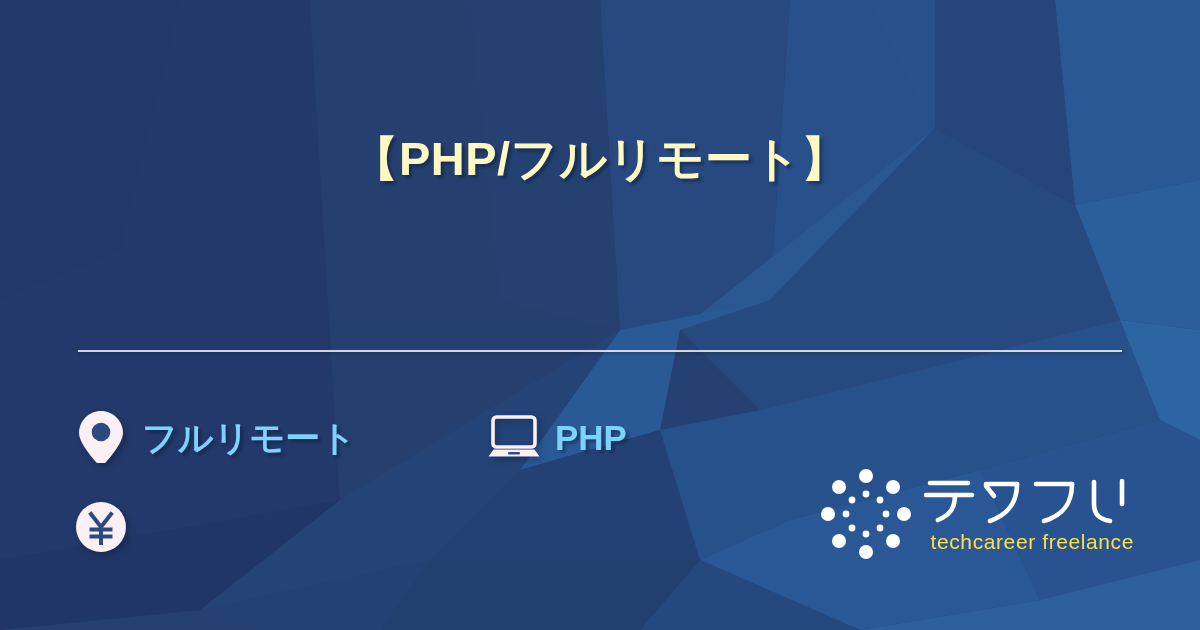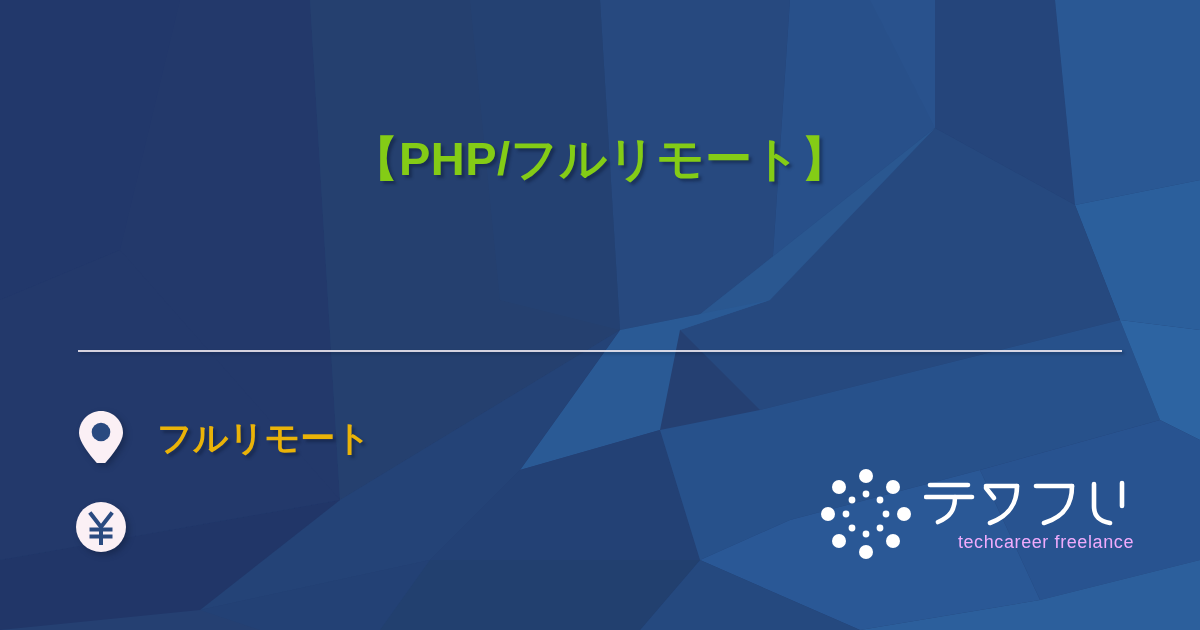--- a/index.html
+++ b/index.html
@@ -30,21 +30,21 @@
 
   
   .title-block {
     position: absolute;
     top: 122px;
     left: 0;
     width: 1200px;
     text-align: center;
   }
   .title-line {
-    color: #84cc16;
+    color: #fef9c3;
     font-weight: 700;
     font-size: 47px;
     line-height: 74px;
     letter-spacing: 0.5px;
     text-shadow: 3px 3px 3px rgba(10, 22, 48, 0.42);
     white-space: nowrap;
   }
 
   
   .divider {
@@ -77,25 +77,25 @@
   .icon-wrap {
     width: 58px;
     height: 58px;
     display: flex;
     align-items: center;
     justify-content: center;
     flex: none;
     filter: drop-shadow(3px 3px 3px rgba(10, 22, 48, 0.4));
   }
   .info-text {
-    color: #eab308;
+    color: #7dd3fc;
     font-weight: 700;
     font-size: 35px;
     line-height: 1;
-    margin-left: 27px;
+    margin-left: 12px;
     white-space: nowrap;
     text-shadow: 3px 3px 3px rgba(10, 22, 48, 0.4);
   }
 
   
   .logo {
     position: absolute;
     left: 818px;
     top: 466px;
     width: 320px;
@@ -111,22 +111,22 @@
   .logo-words {
     margin-left: 10px;
     display: flex;
     flex-direction: column;
     justify-content: center;
   }
   .logo-jp {
     height: 50px;
   }
   .logo-en {
-    color: #f0abfc;
-    font-size: 18px;
+    color: #fde047;
+    font-size: 21px;
     letter-spacing: 0.6px;
     text-align: right;
     margin-top: 6px;
     white-space: nowrap;
   }
 </style>
 </head>
 <body>
 
 <div id="card">
@@ -176,20 +176,30 @@
         <div class="info-cell cell-a">
           <span class="icon-wrap">
             <svg width="44" height="52" viewBox="0 0 44 52">
               <path d="M22 0C9.85 0 0 9.85 0 22c0 9.2 12.1 23.9 19.1 31.4a4 4 0 0 0 5.8 0C31.9 45.9 44 31.2 44 22 44 9.85 34.15 0 22 0z" fill="#fbf0f5"></path>
               <circle cx="22" cy="21" r="9.3" fill="#2a4a80"></circle>
             </svg>
           </span>
           <span class="info-text">フルリモート</span>
         </div>
 
+        <div class="info-cell">
+          <span class="icon-wrap">
+            <svg width="52" height="44" viewBox="0 0 52 44">
+              <rect x="5" y="2" width="42" height="30" rx="3.5" ry="3.5" fill="none" stroke="#fbf0f5" stroke-width="3.6"></rect>
+              <path d="M0.5 41.5 L5.5 34.5 L46.5 34.5 L51.5 41.5 Z" fill="#fbf0f5"></path>
+              <rect x="20" y="37" width="12" height="2.4" rx="1.2" fill="#2a5086"></rect>
+            </svg>
+          </span>
+          <span class="info-text">PHP</span>
+        </div>
 
       </div>
 
       <div class="info-row">
 
         <div class="info-cell cell-a">
           <span class="icon-wrap">
             <svg width="52" height="52" viewBox="0 0 52 52">
               <circle cx="26" cy="26" r="25" fill="#fbf0f5"></circle>
               <g fill="none" stroke="#2a4a80" stroke-width="4" stroke-linecap="square">

